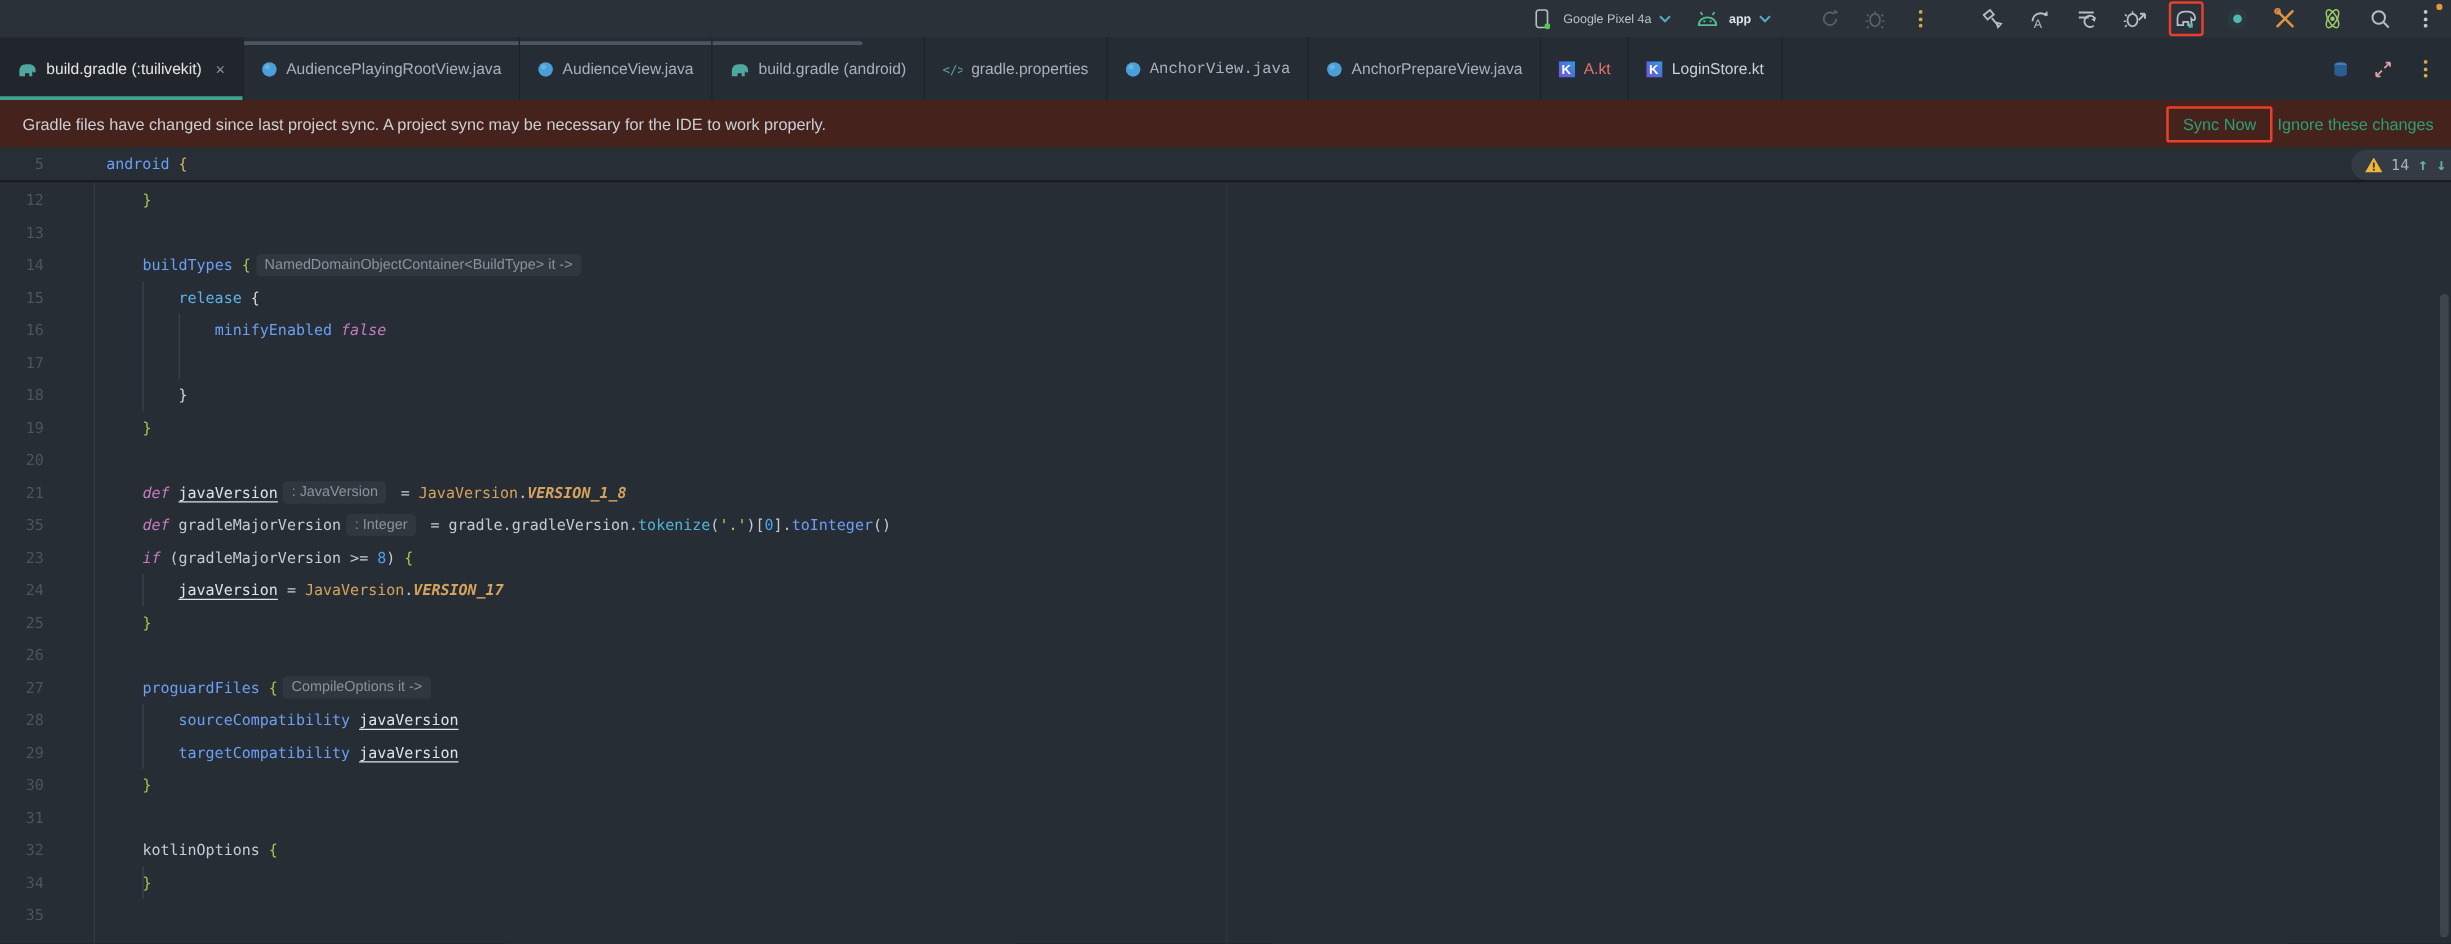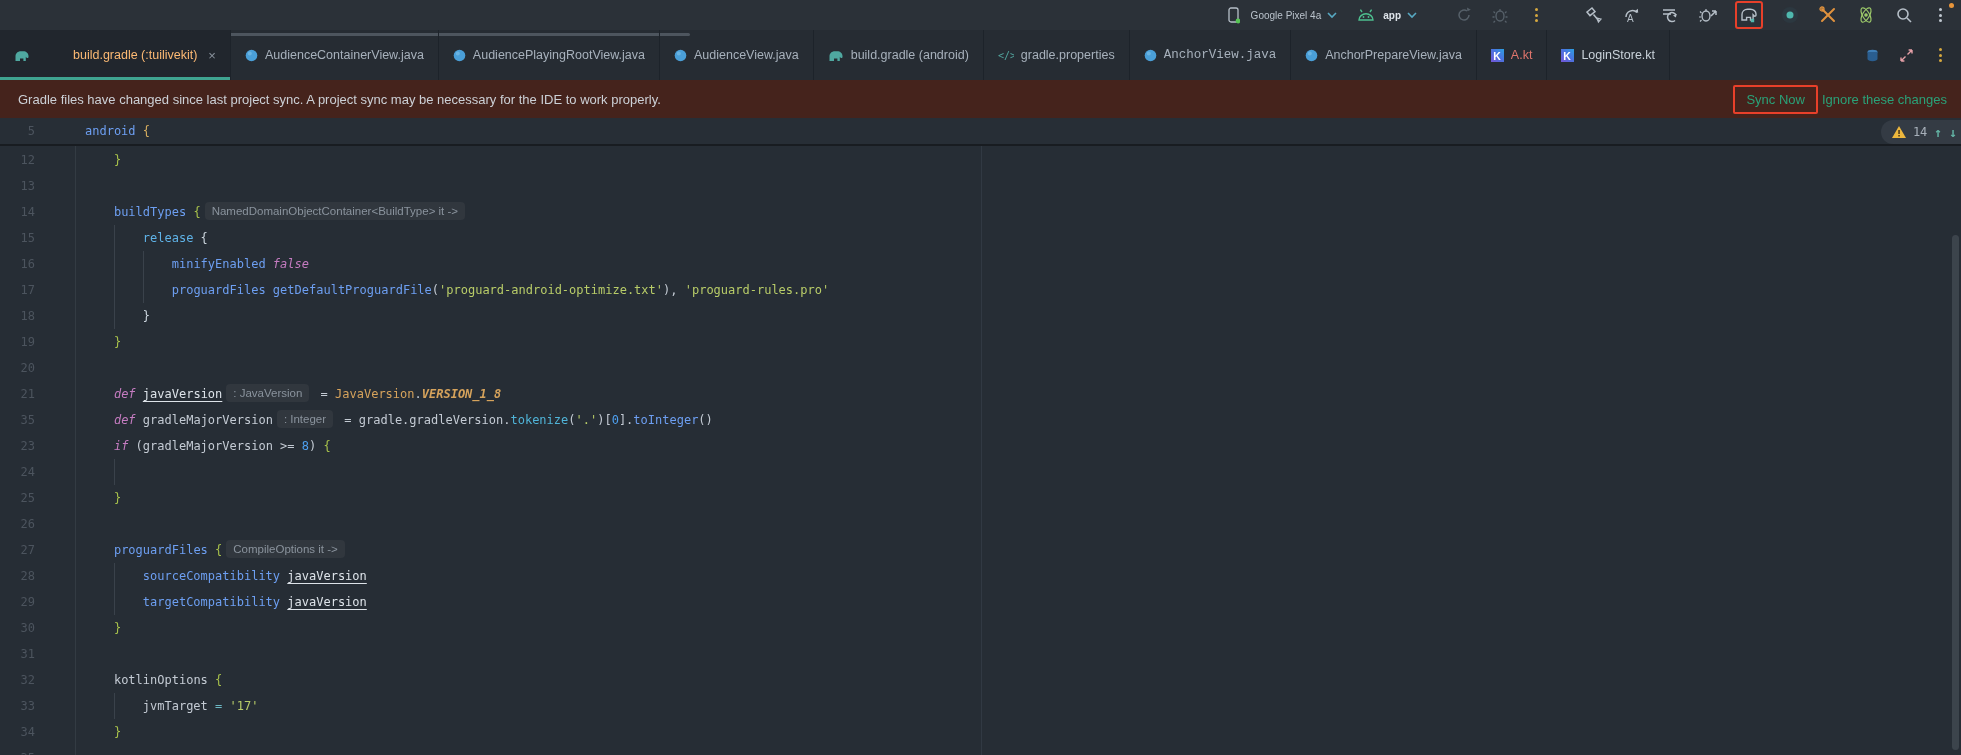--- a/index.html
+++ b/index.html
@@ -264,31 +264,22 @@
 
   <div class="tabbar">
     <div class="tab-hscroll"></div>
     <div class="tabstrip">
         <div class="tab active">
           <span style="display: flex;">
             <svg width="16" height="14" viewBox="0 0 16 14">
               <path d="M1.5 13V8.5C1.5 5.5 3.7 3.3 6.8 3.3h2.4c3.1 0 5.3 2.1 5.3 4.8v.9c0 1.1-1.3 1.4-1.9.7l-.8-.9V13H9.4v-2.4H6V13z" fill="#4fa8a0"></path>
             </svg>
           </span>
-          <span style="color: #fdba74; margin-left: 36px;">build.gradle (:tuilivekit)</span>
+          <span style="color: #e5e5e5;">build.gradle (:tuilivekit)</span>
           <span class="close">×</span>
-        </div>
-        <div class="tab">
-          <span style="display: flex;">
-            <svg width="13" height="13" viewBox="0 0 13 13">
-              <circle cx="6.5" cy="6.5" r="5.8" fill="#4a9fd8"></circle>
-              <circle cx="4.8" cy="4.6" r="2" fill="#7fc2ea" opacity=".6"></circle>
-            </svg>
-          </span>
-          <span style="color: rgb(167, 177, 188);">AudienceContainerView.java</span>
         </div>
         <div class="tab">
           <span style="display: flex;">
             <svg width="13" height="13" viewBox="0 0 13 13">
               <circle cx="6.5" cy="6.5" r="5.8" fill="#4a9fd8"></circle>
               <circle cx="4.8" cy="4.6" r="2" fill="#7fc2ea" opacity=".6"></circle>
             </svg>
           </span>
           <span style="color: rgb(167, 177, 188);">AudiencePlayingRootView.java</span>
         </div>
@@ -430,21 +421,20 @@
         <div class="line">
           <span class="ln">15</span>
           <span class="codetxt"><span class="tk pl">        </span><span class="tk cb">release</span><span class="tk pl"> </span><span class="tk b3">{</span></span>
         </div>
         <div class="line">
           <span class="ln">16</span>
           <span class="codetxt"><span class="tk pl">            </span><span class="tk bl">minifyEnabled</span><span class="tk pl"> </span><span class="tk kw">false</span></span>
         </div>
         <div class="line">
           <span class="ln">17</span>
-          <span class="codetxt"><span class="tk pl">            </span><span class="tk bl">proguardFiles</span><span class="tk pl"> </span><span class="tk bl">getDefaultProguardFile</span><span class="tk pl">(</span><span class="tk st">'proguard-android-optimize.txt'</span><span class="tk pl">), </span><span class="tk st">'proguard-rules.pro'</span></span>
         </div>
         <div class="line">
           <span class="ln">18</span>
           <span class="codetxt"><span class="tk pl">        </span><span class="tk b3">}</span></span>
         </div>
         <div class="line">
           <span class="ln">19</span>
           <span class="codetxt"><span class="tk pl">    </span><span class="tk b2">}</span></span>
         </div>
         <div class="line">
@@ -458,20 +448,21 @@
         <div class="line">
           <span class="ln">35</span>
           <span class="codetxt"><span class="tk pl">    </span><span class="tk kw">def</span><span class="tk pl"> </span><span class="tk pl">gradleMajorVersion</span><span class="hintchip">: Integer</span><span class="tk pl"> = gradle.gradleVersion.</span><span class="tk cy">tokenize</span><span class="tk pl">(</span><span class="tk st">'.'</span><span class="tk pl">)[</span><span class="tk nm">0</span><span class="tk pl">].</span><span class="tk bl">toInteger</span><span class="tk pl">()</span></span>
         </div>
         <div class="line">
           <span class="ln">23</span>
           <span class="codetxt"><span class="tk pl">    </span><span class="tk kw">if</span><span class="tk pl"> (</span><span class="tk pl">gradleMajorVersion</span><span class="tk pl"> &gt;= </span><span class="tk nm">8</span><span class="tk pl">) </span><span class="tk b2">{</span></span>
         </div>
         <div class="line">
           <span class="ln">24</span>
+          <span class="codetxt"><span class="tk pl">        </span><span class="tk vr">javaVersion</span><span class="tk pl"> = </span><span class="tk gd">JavaVersion</span><span class="tk pl">.</span><span class="tk gc">VERSION_17</span></span>
         </div>
         <div class="line">
           <span class="ln">25</span>
           <span class="codetxt"><span class="tk pl">    </span><span class="tk b2">}</span></span>
         </div>
         <div class="line">
           <span class="ln">26</span>
           <span class="codetxt"></span>
         </div>
         <div class="line">
@@ -490,24 +481,20 @@
           <span class="ln">30</span>
           <span class="codetxt"><span class="tk pl">    </span><span class="tk b2">}</span></span>
         </div>
         <div class="line">
           <span class="ln">31</span>
           <span class="codetxt"></span>
         </div>
         <div class="line">
           <span class="ln">32</span>
           <span class="codetxt"><span class="tk pl">    </span><span class="tk pl">kotlinOptions</span><span class="tk pl"> </span><span class="tk b2">{</span></span>
-        </div>
-        <div class="line">
-          <span class="ln">33</span>
-          <span class="codetxt"><span class="tk pl">        </span><span class="tk pl">jvmTarget</span><span class="tk pl"> </span><span class="tk eq">=</span><span class="tk pl"> </span><span class="tk st">'17'</span></span>
         </div>
         <div class="line">
           <span class="ln">34</span>
           <span class="codetxt"><span class="tk pl">    </span><span class="tk b2">}</span></span>
         </div>
         <div class="line">
           <span class="ln">35</span>
           <span class="codetxt"></span>
         </div>
       </div>

